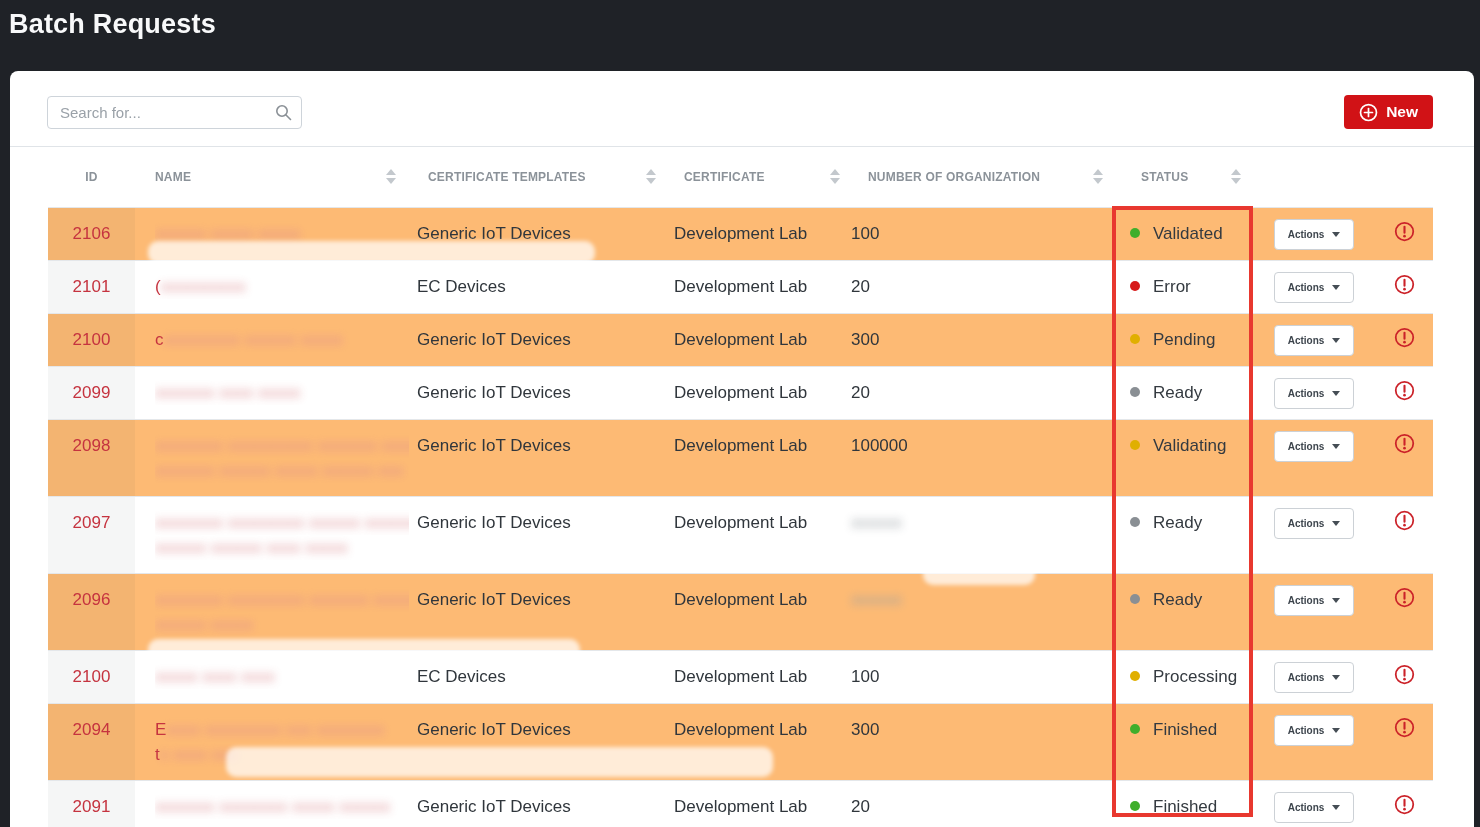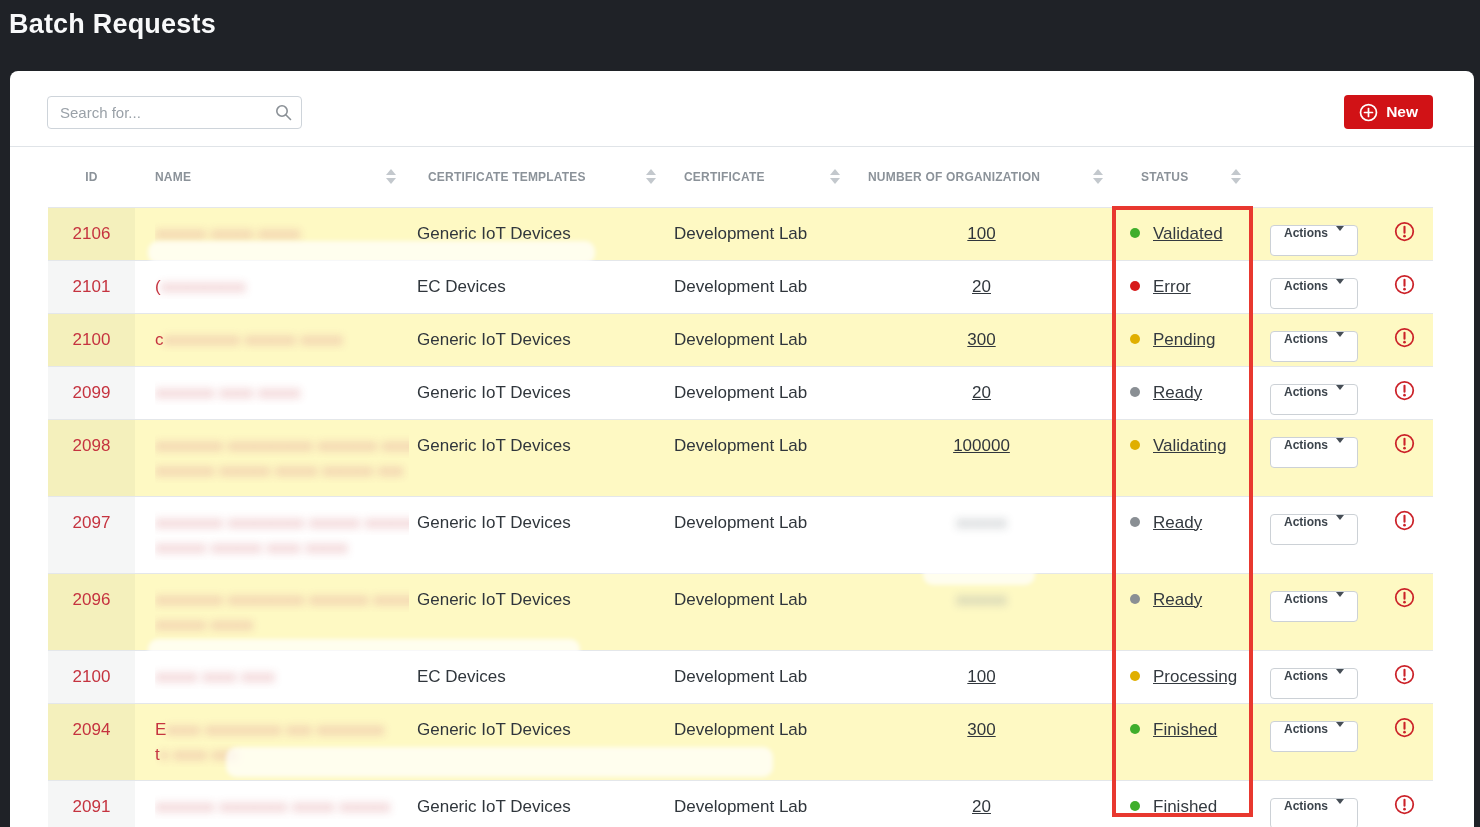--- a/index.html
+++ b/index.html
@@ -56,45 +56,45 @@
   .sort { display:inline-flex; flex-direction:column; gap:3px; }
   .sort i { display:block; width:0; height:0; border-left:5px solid transparent; border-right:5px solid transparent; }
   .sort .up { border-bottom:6px solid #c3c8cd; }
   .sort .dn { border-top:6px solid #c3c8cd; }
 
   tbody td {
     vertical-align:top; font-size:17px; color:#30363c; line-height:25px;
     padding-top:13px; padding-bottom:0;
   }
   tbody tr + tr td { border-top:1px solid #e4e7ea; }
-  tbody tr.striped { background:#fef9c3; }
+  tbody tr.striped { background:#fdba74; }
   tr.h1 { height:53px; } tr.h2 { height:77px; }
 
   td.cell-id { background:rgba(33,37,41,.045); text-align:center; }
   .id-link { color:#c5333f; text-decoration:none; }
   td.cell-name { padding-left:20px; }
   td.cell-tpl { padding-left:7px; }
   td.cell-org { padding-left:6px; }
-  td.cell-num { text-align:center;text-decoration:underline; }
+  td.cell-num { text-align:left; }
   td.cell-status { padding-left:17px; }
   td.cell-actions { padding-top:11px; text-align:center; }
   td.cell-alert { padding-top:13px; text-align:center; }
 
   .name-line { white-space:nowrap; overflow:hidden; }
   .pre { color:#c5333f; }
   .nblur { color:#dc8a8f; filter:blur(4px); opacity:.9; display:inline-block; }
   .num.redacted { color:#9aa0a5; filter:blur(4px); opacity:.95; display:inline-block; }
 
   .dot { display:inline-block; width:10px; height:10px; border-radius:50%; margin-right:13px; position:relative; top:-1px; }
-  .status-label { color:#343a40;text-decoration:underline; }
+  .status-label { color:#343a40; }
 
   .btn-actions {
     height:31px; background:#fff; border:1px solid #ccd1d6; border-radius:4px;
-    color:#3d454d; font-size:12px; font-weight:700; padding:0 13px;
-    display:inline-flex; align-items:flex-start; cursor:pointer;
+    color:#3d454d; font-size:10px; font-weight:700; padding:0 13px;
+    display:inline-flex; align-items:center; cursor:pointer;
     font-family:"Liberation Sans", sans-serif;
   }
   .caret { width:0; height:0; border-left:4.5px solid transparent; border-right:4.5px solid transparent; border-top:5px solid #454d55; margin-left:8px; }
 
   .alert-wrap { display:inline-block; cursor:pointer; }
 
   
   .smudge { position:absolute; background:rgba(255,255,255,.72); filter:blur(2px); border-radius:10px; z-index:3; pointer-events:none; }
   .smudge-1 { left:148px; top:241px; width:447px; height:23px; }
   .smudge-2 { left:923px; top:557px; width:112px; height:28px; }

